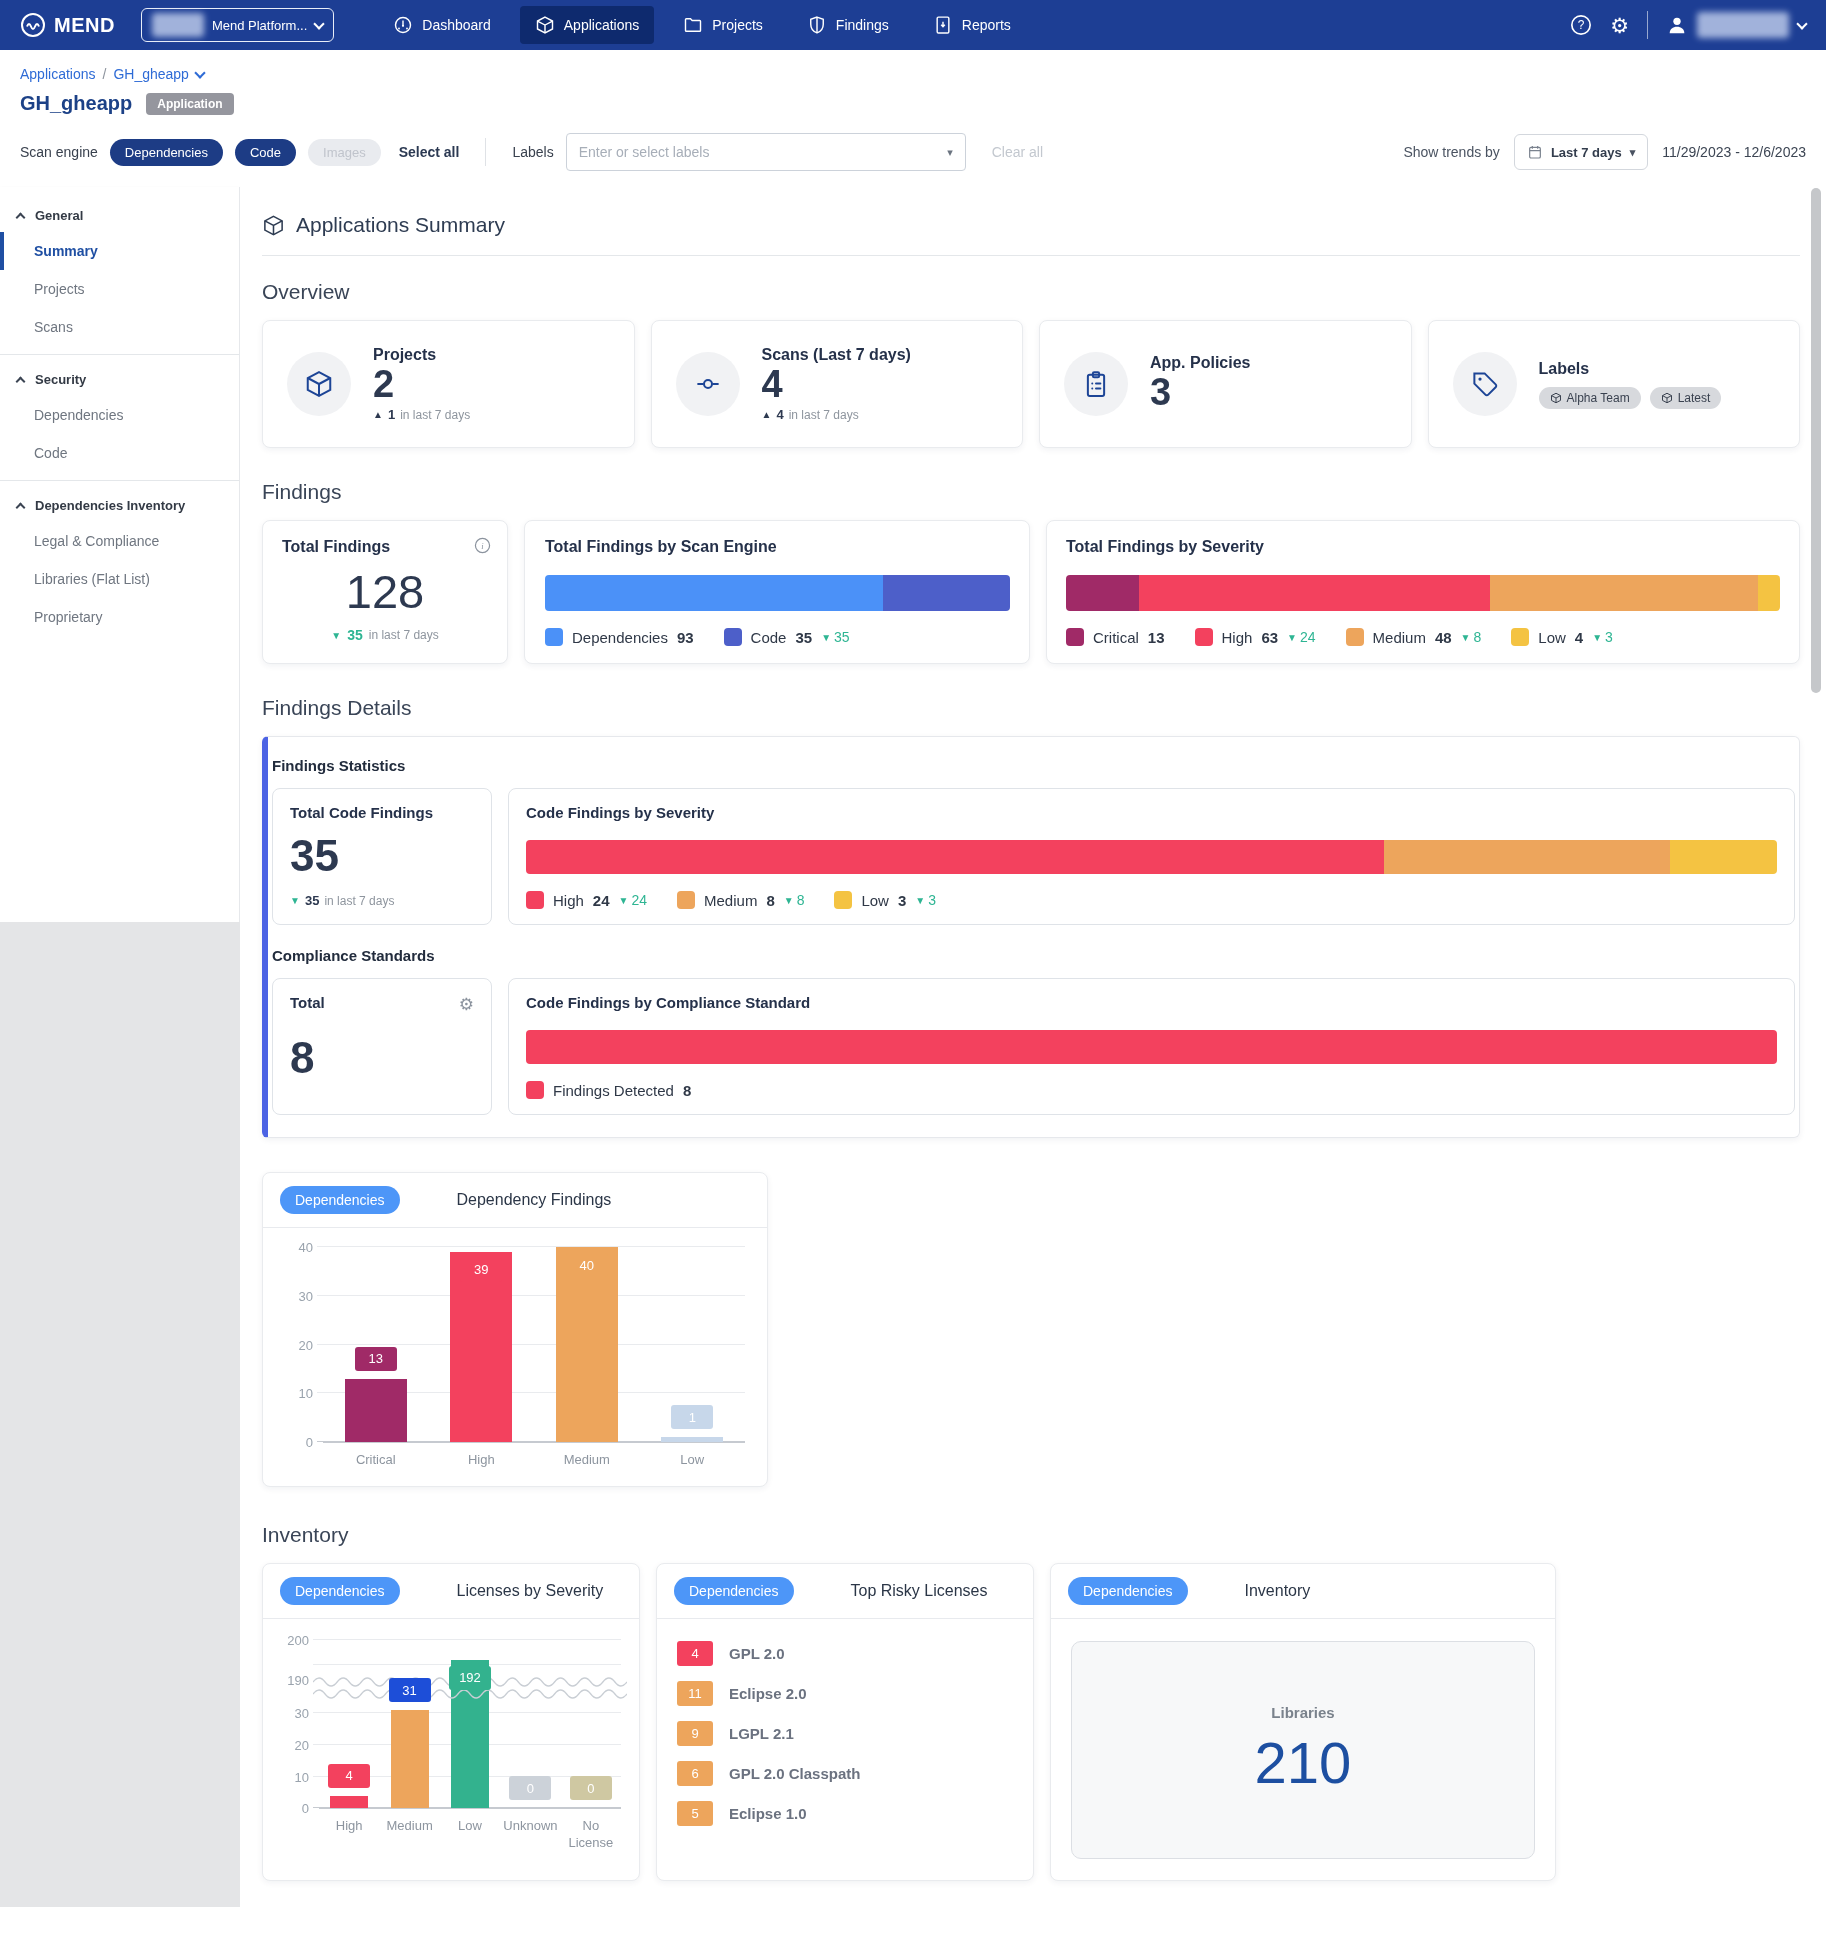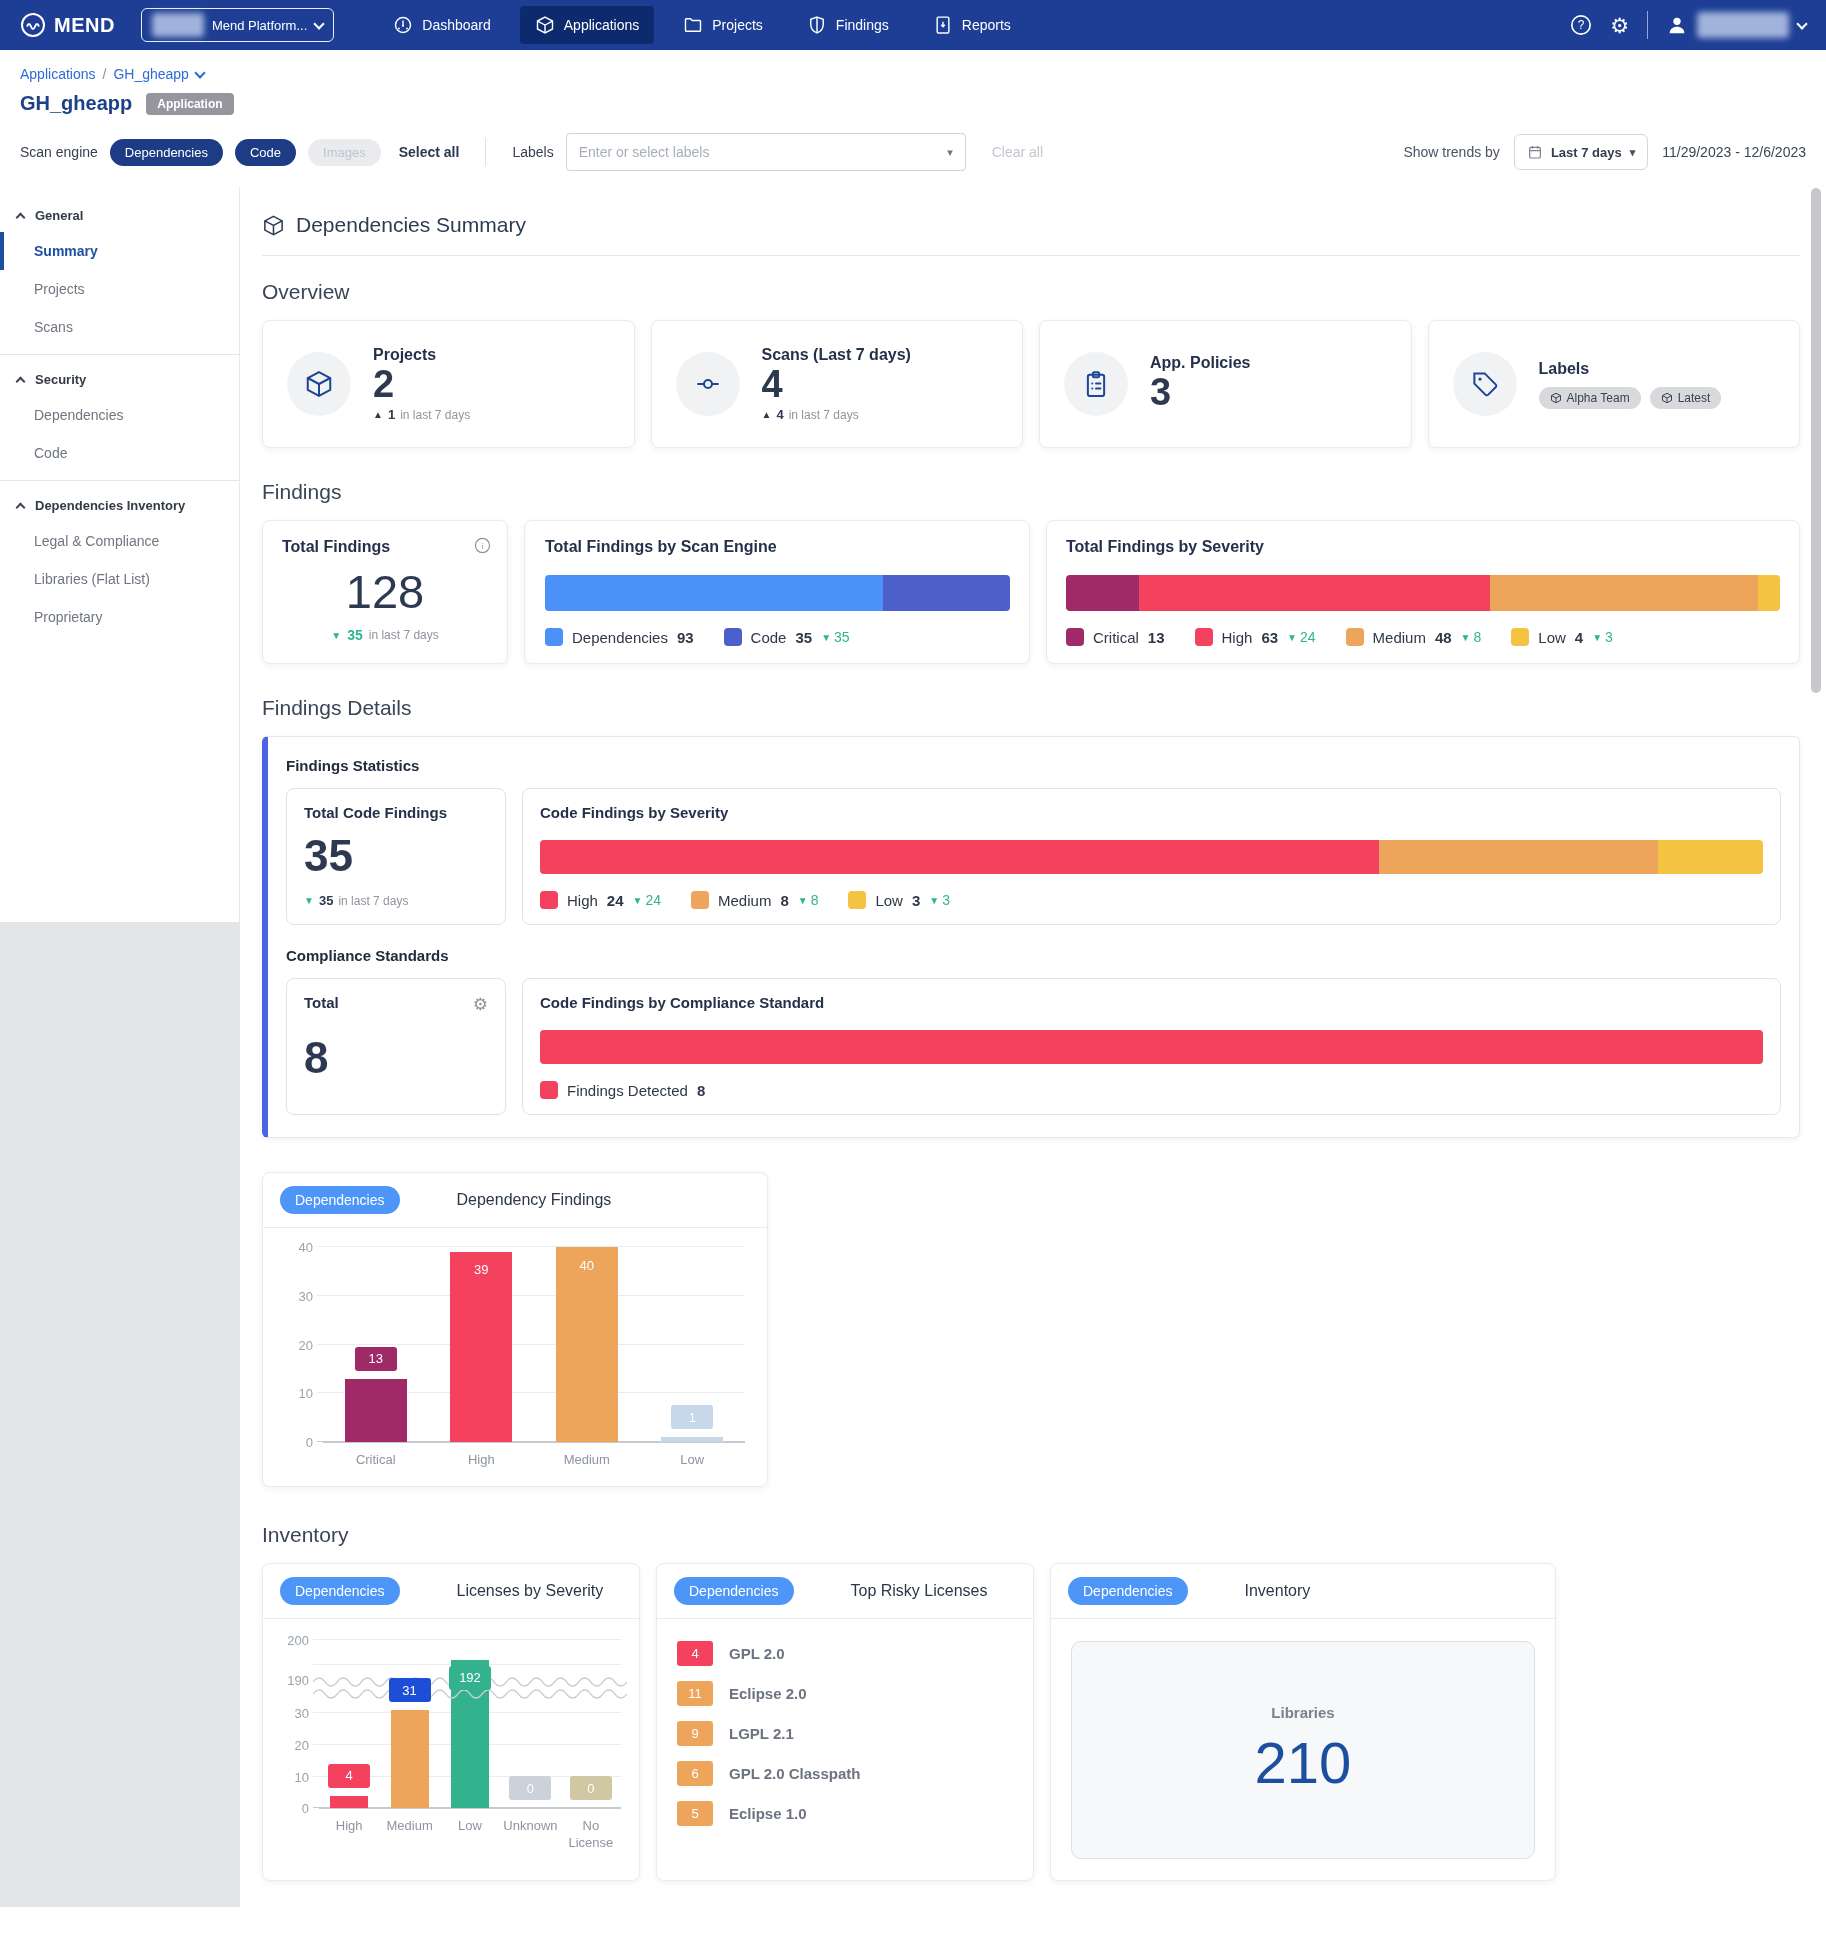--- a/index.html
+++ b/index.html
@@ -99,21 +99,21 @@
   .hbar { display: flex; height: 36px; border-radius: 4px; overflow: hidden; margin-top: 19px; }
   .hbar .hseg { height: 100%; }
   .legend { display: flex; gap: 30px; margin-top: 17px; align-items: center; }
   .litem { display: flex; align-items: center; gap: 9px; font-size: 15px; color: #2f3847; }
   .lchip { width: 18px; height: 18px; border-radius: 4px; flex: 0 0 18px; }
   .lvalue { font-weight: bold; }
   .ltrend { display: flex; align-items: center; gap: 3px; color: #2eb593; font-size: 14px; }
   .ltrend .tdown { font-size: 10px; }
 
   
-  .details-card { border: 1px solid #e6e8ec; border-left: 6px solid #4c63e4; border-radius: 6px; padding: 20px 18px 22px; margin: 16px 0 34px; box-shadow: 0 2px 6px rgba(20,30,60,.06); }
+  .details-card { border: 1px solid #e6e8ec; border-left: 6px solid #4c63e4; border-radius: 6px; padding: 20px 4px 22px; margin: 16px 0 34px; box-shadow: 0 2px 6px rgba(20,30,60,.06); }
   .sub-title { font-size: 15px; font-weight: bold; color: #222c3d; margin-bottom: 14px; }
   .detail-row { display: flex; gap: 16px; margin-bottom: 22px; }
   .detail-row:last-child { margin-bottom: 0; }
   .inner-card { border: 1px solid #dfe3e8; border-radius: 8px; padding: 15px 17px; background: #fff; }
   .small-ic { width: 220px; flex: 0 0 220px; }
   .wide-ic { flex: 1; }
   .ic-title { font-size: 15px; font-weight: bold; color: #25314a; }
   .ic-num { font-size: 44px; font-weight: bold; color: #2d3950; margin: 10px 0 12px; }
   .ic-title-row { display: flex; justify-content: space-between; align-items: flex-start; }
   .gear-small { color: #8b939e; font-size: 17px; cursor: pointer; }
@@ -295,21 +295,21 @@
     </div>
     <div class="side-gray"></div>
   </aside>
 
   <main class="main">
     <div class="app-summary">
       <svg width="23" height="23" viewBox="0 0 24 24" fill="none" stroke="#2e3c52" stroke-width="1.6">
           <path d="M12 2.5 L21 7.2 V16.8 L12 21.5 L3 16.8 V7.2 Z"></path>
           <path d="M3 7.2 L12 12 L21 7.2 M12 12 V21.5"></path>
         </svg>
-      <span>Dependencies Summary</span>
+      <span>Applications Summary</span>
     </div>
     <div class="rule"></div>
 
     <h2 class="sec-h">Overview</h2>
     <div class="overview-row">
       <div class="card ov-card">
         <div class="ov-circle">
           <svg width="30" height="30" viewBox="0 0 24 24" fill="none" stroke="#1d4596" stroke-width="1.6">
               <path d="M12 2.5 L21 7.2 V16.8 L12 21.5 L3 16.8 V7.2 Z"></path>
               <path d="M3 7.2 L12 12 L21 7.2 M12 12 V21.5"></path>

